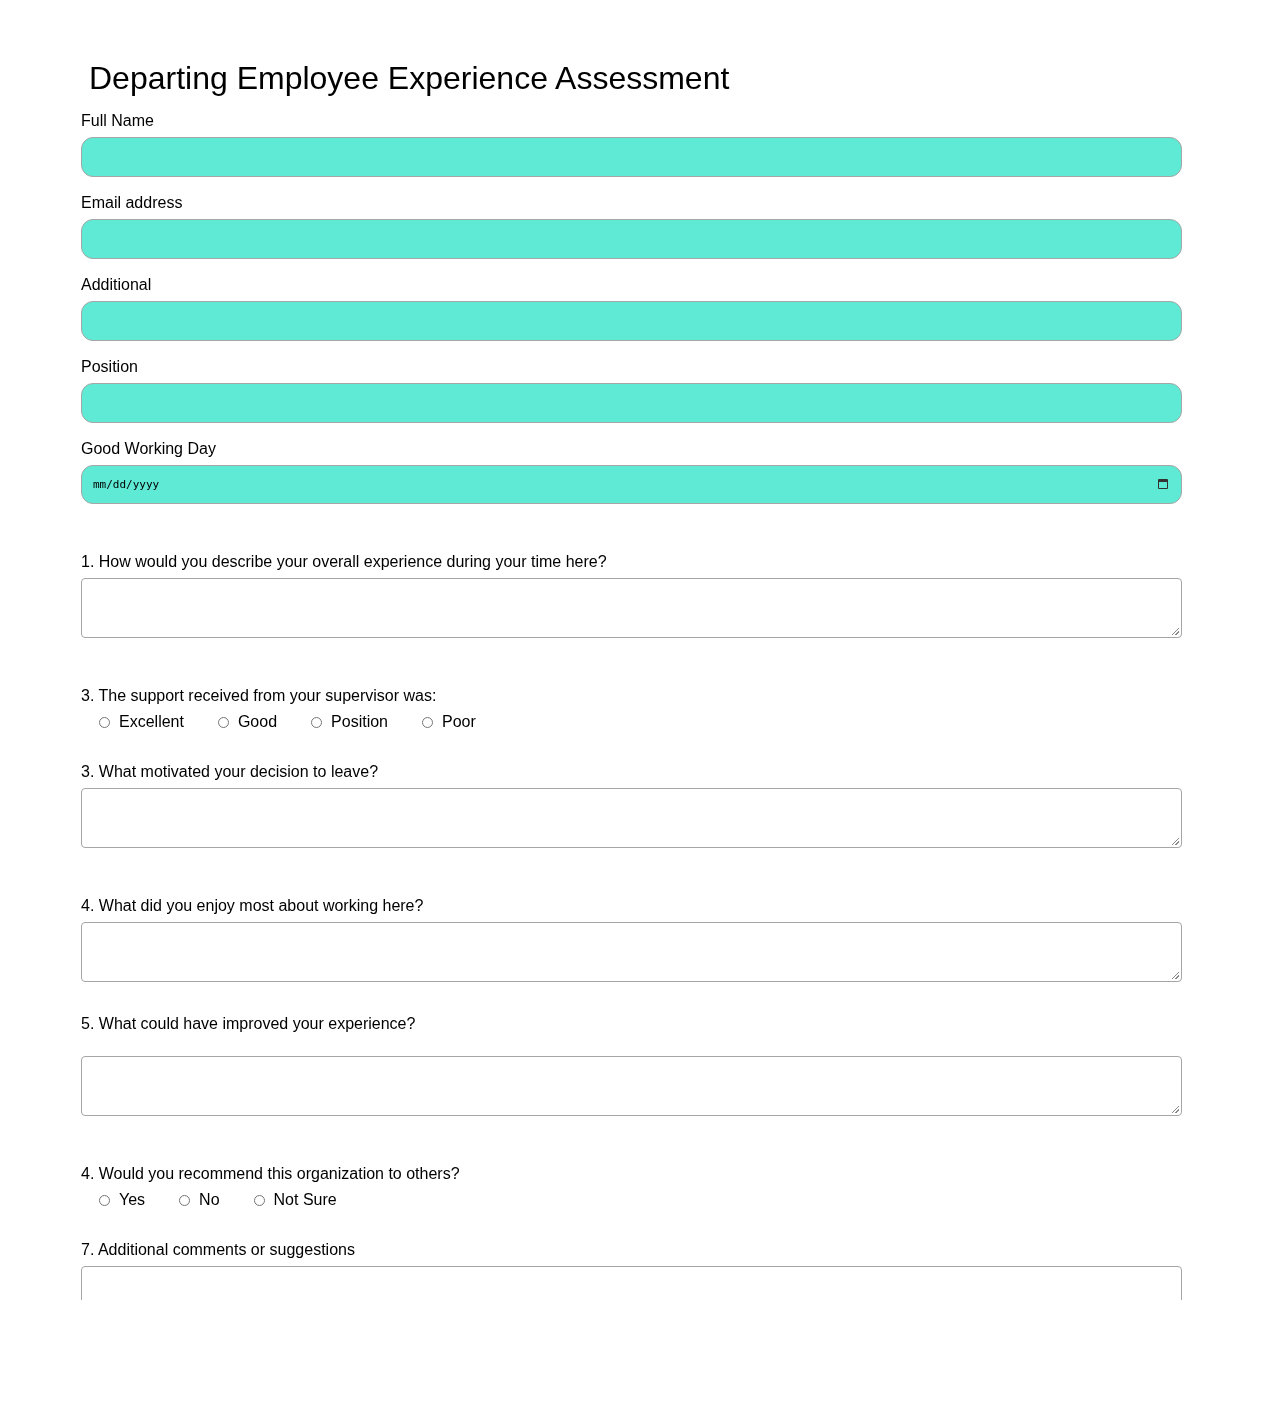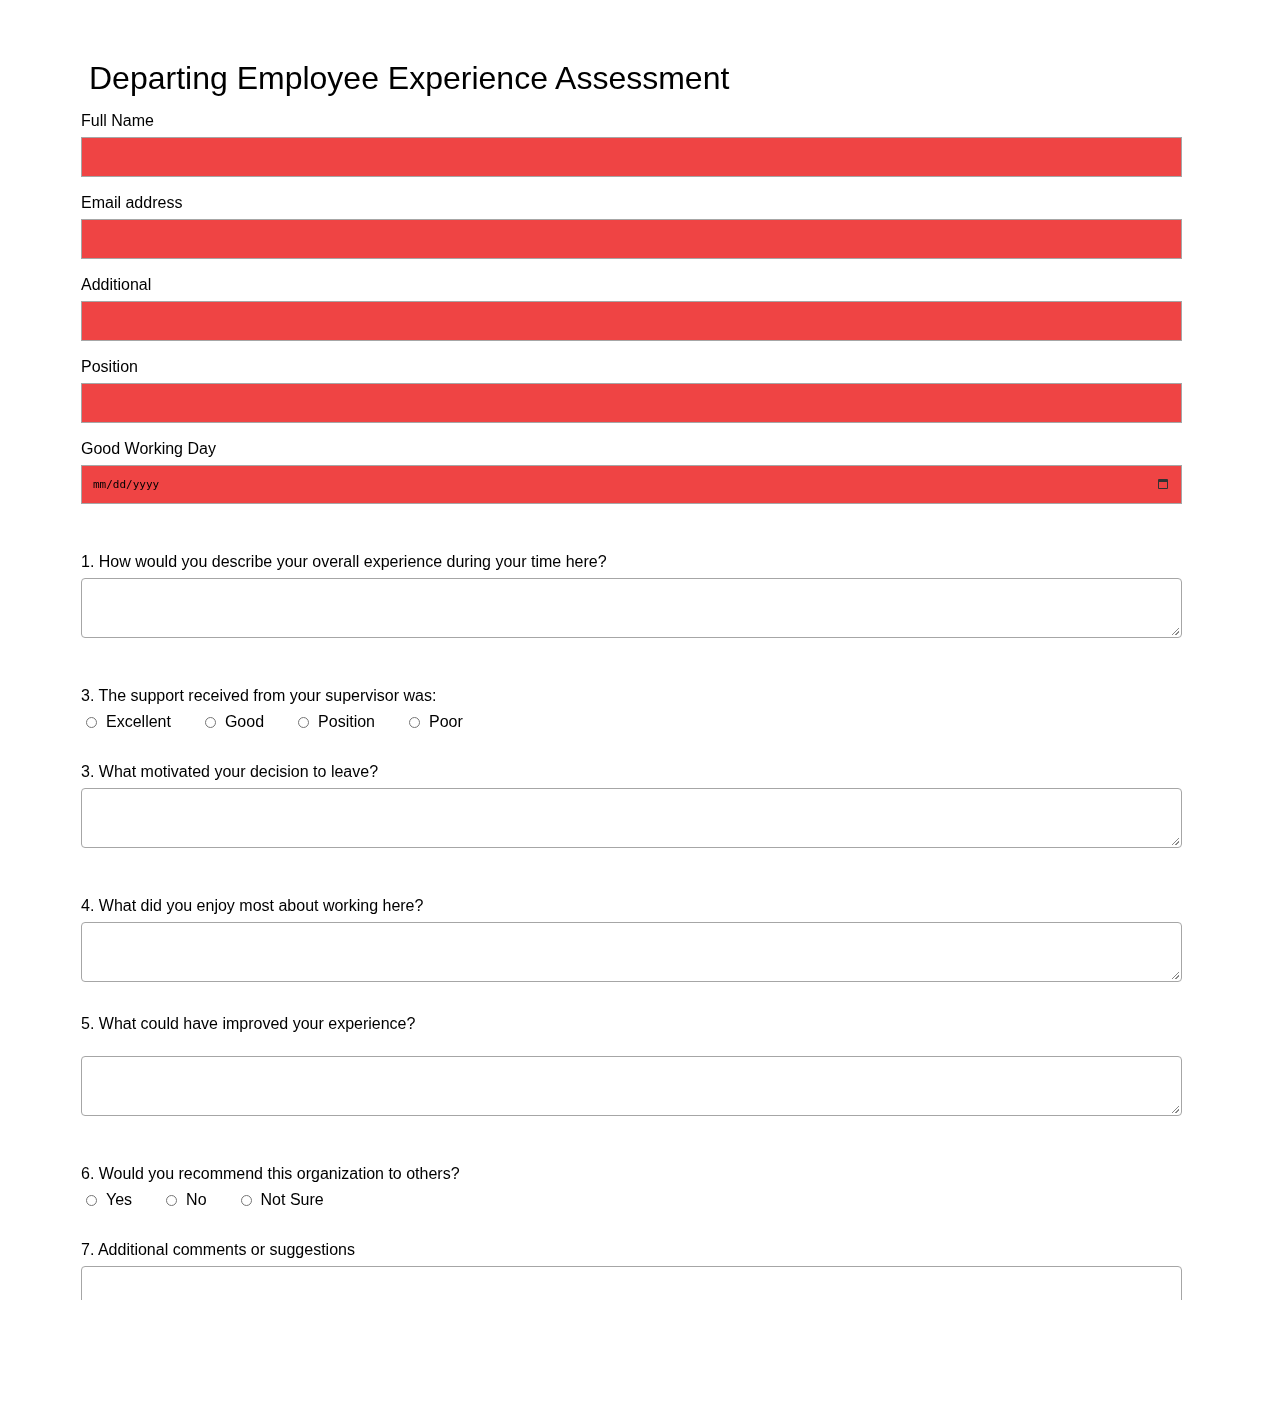--- a/index.html
+++ b/index.html
@@ -1,28 +1,28 @@
 <!DOCTYPE html>
 <html><head>
 <meta charset="utf-8">
 <style>
   html, body { margin: 0; padding: 0; background: #ffffff; }
   body { width: 1263px; height: 1404px; position: relative; font-family: "Liberation Sans", sans-serif; color: #000; }
   .viewport { position: absolute; left: 0; top: 0; width: 1263px; height: 1300px; overflow: hidden; }
   .form { position: absolute; left: 81px; top: 0; width: 1101px; }
   h1 { position: absolute; left: 8px; top: 58px; margin: 0; font-size: 32px; font-weight: normal; line-height: 40px; white-space: nowrap; }
   .label { position: absolute; left: 0; font-size: 16px; line-height: 18px; white-space: nowrap; }
-  .input { position: absolute; left: 0; width: 1101px; height: 40px; box-sizing: border-box; border: 1px solid #a6a6a6; border-radius: 0; background: #ef4444; }
+  .input { position: absolute; left: 0; width: 1101px; height: 40px; box-sizing: border-box; border: 1px solid #a6a6a6; border-radius: 12px; background: #5eead4; }
   .date { height: 39px; }
   .date-text { position: absolute; left: 11px; top: 12px; font-family: "DejaVu Sans Mono", monospace; font-size: 11px; color: #000; }
   .cal { position: absolute; right: 13px; top: 13px; width: 10px; height: 10px; box-sizing: border-box; border: 1.5px solid #333; border-top-width: 3px; border-radius: 1px; }
   .textarea { position: absolute; left: 0; width: 1101px; height: 60px; box-sizing: border-box; border: 1px solid #a6a6a6; border-radius: 4px; background: #fff; }
   .grip { position: absolute; right: 2px; bottom: 2px; width: 7px; height: 7px;
     background: linear-gradient(135deg, transparent 0 45%, #888 45% 55%, transparent 55% 70%, #888 70% 80%, transparent 80%); }
-  .radios { position: absolute; left: 0; display: flex; align-items: flex-start; font-size: 16px; line-height: 18px; }
+  .radios { position: absolute; left: 13px; display: flex; align-items: flex-start; font-size: 16px; line-height: 18px; }
   .radio { display: flex; align-items: center; margin-right: 29px; }
   .radio-circle { width: 11px; height: 11px; box-sizing: border-box; border: 1px solid #767676; border-radius: 50%; margin-left: 5px; margin-right: 9px; background: #fff; }
 </style>
 </head>
 <body>
 
 <div class="viewport">
   <div class="form">
     <h1>Departing Employee Experience Assessment</h1>
 
@@ -77,21 +77,21 @@
     <div class="label" style="top:897px">4. What did you enjoy most about working here?</div>
     <div class="textarea" style="top:922px">
         <span class="grip"></span>
       </div>
 
     <div class="label" style="top:1015px">5. What could have improved your experience?</div>
     <div class="textarea" style="top:1056px">
         <span class="grip"></span>
       </div>
 
-    <div class="label" style="top:1165px">6. Would you recommend this organization to others?</div>
+    <div class="label" style="top:1165px">4. Would you recommend this organization to others?</div>
     <div class="radios" style="top:1191px">
       <label class="radio">
           <span class="radio-circle"></span>
           <span>Yes</span>
         </label>
       <label class="radio">
           <span class="radio-circle"></span>
           <span>No</span>
         </label>
       <label class="radio">

